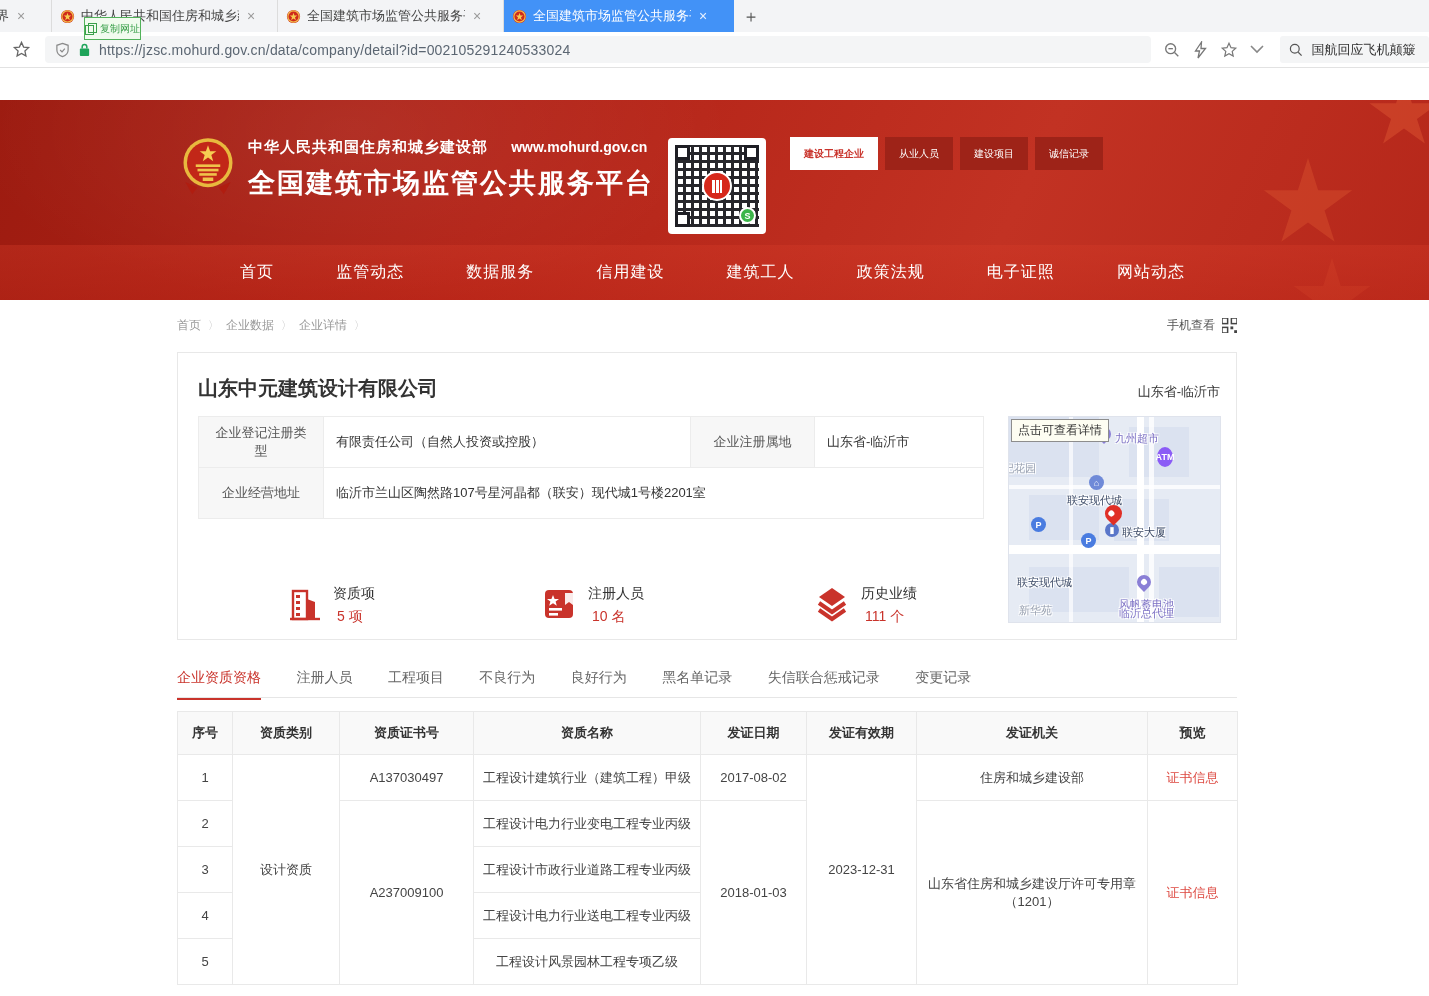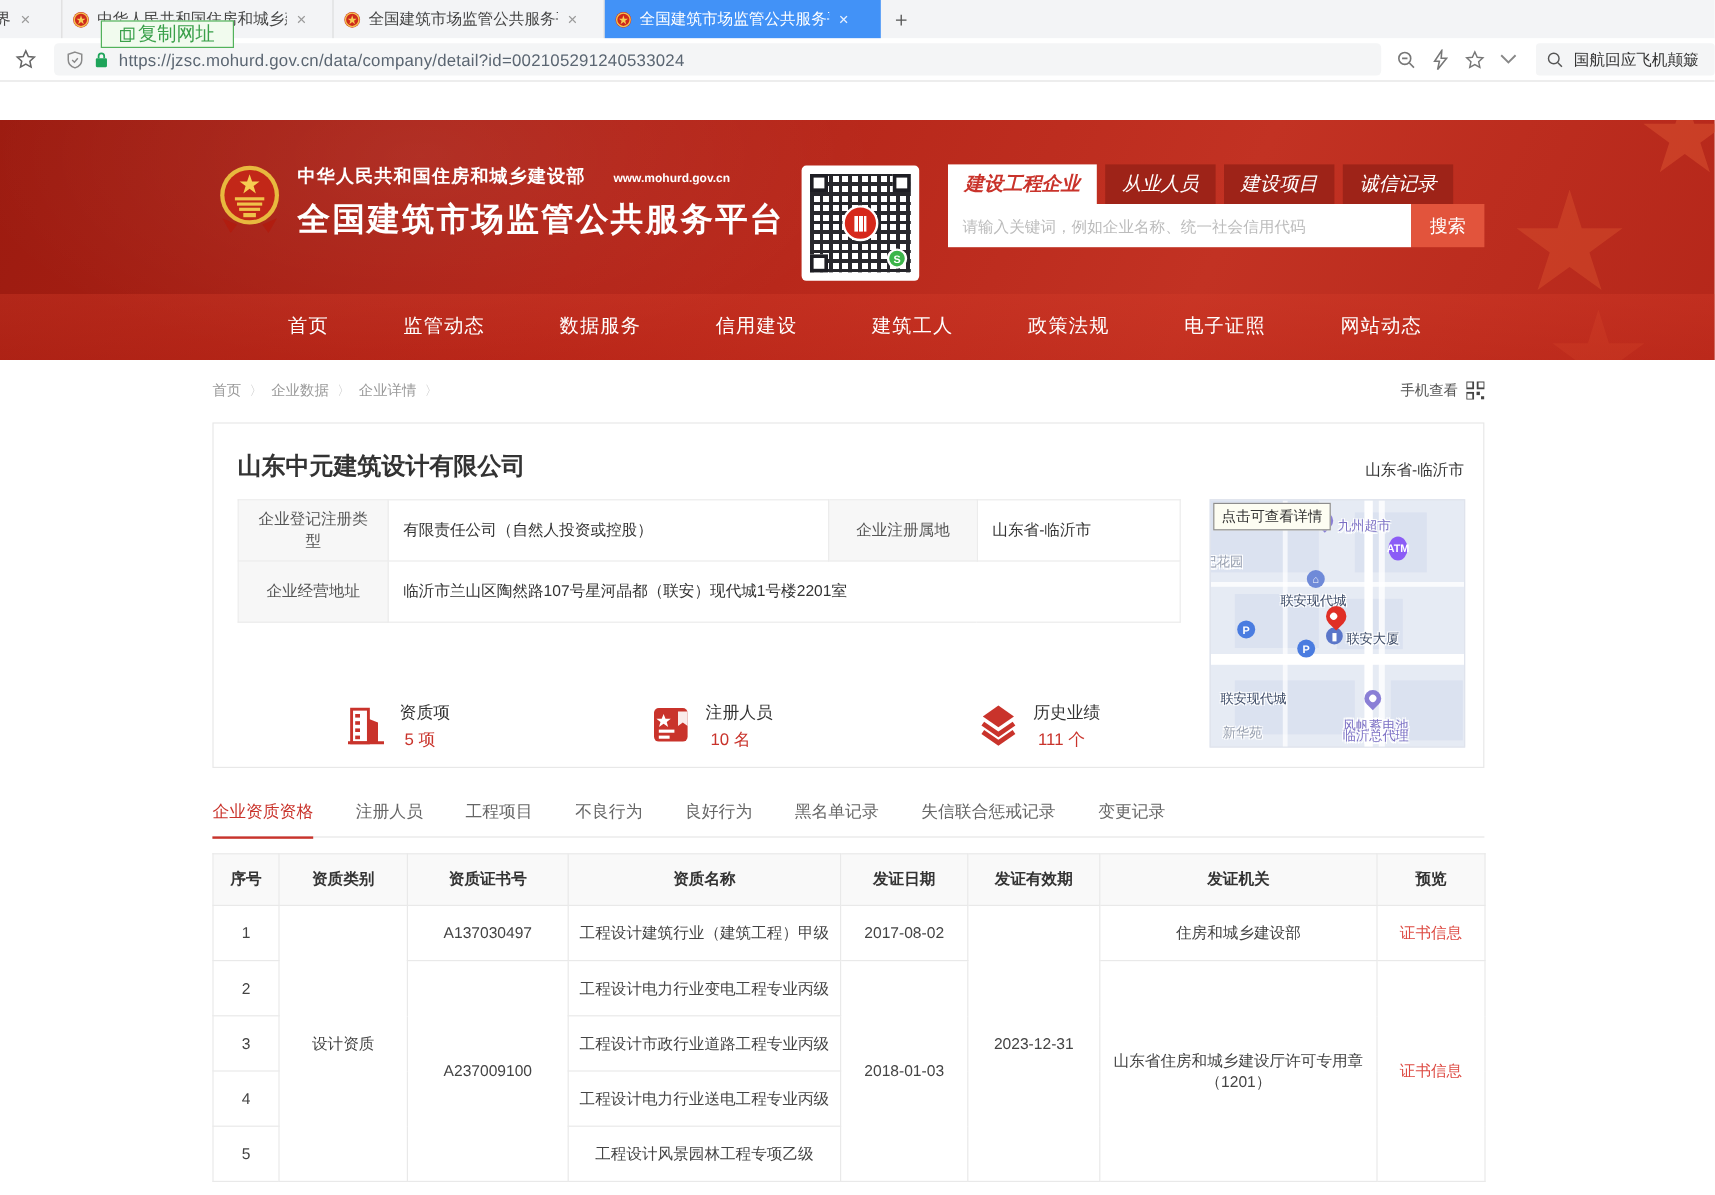--- a/index.html
+++ b/index.html
@@ -17,22 +17,22 @@
   .btab .tclose { margin-left:8px; color:#9a9a9a; font-size:14px; cursor:pointer; }
   .btab.partial { width:52px; }
   .btab.partial .tlabel { margin-left:-12px; max-width:20px; }
   .btab.normal { width:226px; }
   .btab.active { width:230px; background:#4292f7; color:#fff; border-right:none; }
   .btab.active .tclose { color:#e8f1ff; }
   .newtab-btn { width:34px; display:flex; align-items:center; justify-content:center;
     font-size:17px; color:#555; cursor:pointer; }
 
   .copy-tooltip { position:absolute; left:84px; top:17px; z-index:30; height:23px;
-    display:flex; align-items:center; gap:5px; padding:0 15px;
-    background:#f1fbee; border:1px solid #52b25a; color:#3aa04a; font-size:16px; }
+    display:flex; align-items:center; gap:5px; padding:0 0;
+    background:#f1fbee; border:1px solid #52b25a; color:#3aa04a; font-size:10px; }
   .copy-glyph { position:relative; width:10px; height:11px; }
   .copy-glyph::before { content:""; position:absolute; left:0; top:2px; width:7px; height:8px; border:1px solid #3aa04a; background:#f1fbee;}
   .copy-glyph::after { content:""; position:absolute; left:3px; top:0; width:7px; height:8px; border:1px solid #3aa04a; }
 
   .addressbar { position:absolute; left:0; top:32px; width:1429px; height:36px; background:#fff;
     border-bottom:1px solid #e2e2e2; display:flex; align-items:center; }
   .ab-star { margin-left:12px; flex:0 0 auto; }
   .urlbox { margin-left:14px; width:1110px; height:27px; background:#f4f5f6; border-radius:4px;
     display:flex; align-items:center; padding:0 10px; }
   .url-text { font-size:14px; color:#5b6672; margin-left:8px; letter-spacing:.2px; }
@@ -45,41 +45,41 @@
   .redhead { position:absolute; left:0; top:100px; width:1429px; height:200px; overflow:hidden;
     background:linear-gradient(115deg,#9c1b10 0%,#b32317 35%,#c23223 70%,#b5271a 100%); }
   .redhead::before { content:""; position:absolute; left:-100px; top:-180px; width:900px; height:420px;
     background:radial-gradient(ellipse at center, rgba(255,255,255,.07), transparent 60%); }
   .star { position:absolute; background:#d9512f; opacity:.45;
     clip-path:polygon(50% 0%,61% 35%,98% 35%,68% 57%,79% 91%,50% 70%,21% 91%,32% 57%,2% 35%,39% 35%); }
   .banner { position:absolute; left:0; top:0; width:1429px; height:145px; }
   .brand { position:absolute; left:180px; top:36px; display:flex; align-items:flex-start; }
   .emblem { width:56px; height:62px; margin-right:12px; }
   .brand-lines .l1 { color:#fff; font-size:15px; font-weight:bold; letter-spacing:1px; margin-top:2px;}
-  .brand-lines .l1 .site { font-size:10px; margin-left:18px; letter-spacing:0; }
+  .brand-lines .l1 .site { font-size:14px; margin-left:18px; letter-spacing:0; }
   .brand-lines .l2 { color:#fff; font-size:27px; font-weight:bold; letter-spacing:2px; margin-top:8px; }
   .qrbox { position:absolute; left:668px; top:-7px; width:98px; height:96px; background:#fff; border-radius:4px;
     display:flex; align-items:center; justify-content:center; }
   .qrpattern { position:relative; width:84px; height:82px;
     background:
       repeating-linear-gradient(0deg,#26262b 0 3px,transparent 3px 8px),
       repeating-linear-gradient(90deg,#26262b 0 3px,rgba(255,255,255,.92) 3px 8px); }
   .qrpattern .finder { position:absolute; width:15px; height:15px; border:3px solid #1e1e24; background:#fff; }
   .qrpattern .f1 { left:0; top:0; } .qrpattern .f2 { right:0; top:0; } .qrpattern .f3 { left:0; bottom:0; }
   .qr-center { position:absolute; left:27px; top:26px; width:30px; height:30px; border-radius:50%;
     background:#d6281b; border:2px solid #fff; display:flex; align-items:center; justify-content:center; }
   .qr-bldg { width:10px; height:13px; background:
       linear-gradient(90deg,#fff 0 3px,transparent 3px 4px,#fff 4px 7px,transparent 7px 8px,#fff 8px 10px); }
   .qr-wechat { position:absolute; right:3px; bottom:3px; width:17px; height:17px; border-radius:50%;
     background:#3cb54a; border:2px solid #fff; display:flex; align-items:center; justify-content:center;
     color:#fff; font-size:9px; font-weight:bold; }
   .searchpanel { position:absolute; left:790px; top:37px; width:447px; }
   .stabs { display:flex; gap:7px; }
   .stab { height:33px; display:flex; align-items:center; justify-content:center;
-    font-size:16px; color:#fff; background:#9e2318; cursor:pointer; padding:0 14px;font-style:italic; }
+    font-size:10px; color:#fff; background:#9e2318; cursor:pointer; padding:0 14px; }
   .stab.active { background:#fff; color:#c9332b; font-weight:bold; }
   .srow { display:flex; margin-top:0; }
   .sinput { width:386px; height:36px; border:none; outline:none; background:#fff;
     font-size:13px; padding:0 12px; color:#333; }
   .sinput::placeholder { color:#bcbcbc; }
   .sbtn { width:61px; height:36px; background:#e2543c; color:#fff; font-size:15px; border:none;
     display:flex; align-items:center; justify-content:center; cursor:pointer; }
 
   .mainnav { position:absolute; left:0; top:145px; width:1429px; height:55px;
     background:linear-gradient(rgba(214,60,41,.35),rgba(198,44,28,.35)); }
@@ -259,24 +259,20 @@
           <span class="qr-wechat">S</span>
         </div>
       </div>
 
       <div class="searchpanel">
         <div class="stabs">
           <div class="stab active">建设工程企业</div>
           <div class="stab">从业人员</div>
           <div class="stab">建设项目</div>
           <div class="stab">诚信记录</div>
-        </div>
-        <div class="srow">
-          <input class="sinput" placeholder="请输入关键词，例如企业名称、统一社会信用代码" style="">
-          <button class="sbtn">搜索</button>
         </div>
       </div>
     </div>
 
     <div class="mainnav">
       <div class="navrow">
         <span class="navitem">首页</span>
         <span class="navitem">监管动态</span>
         <span class="navitem">数据服务</span>
         <span class="navitem">信用建设</span>

